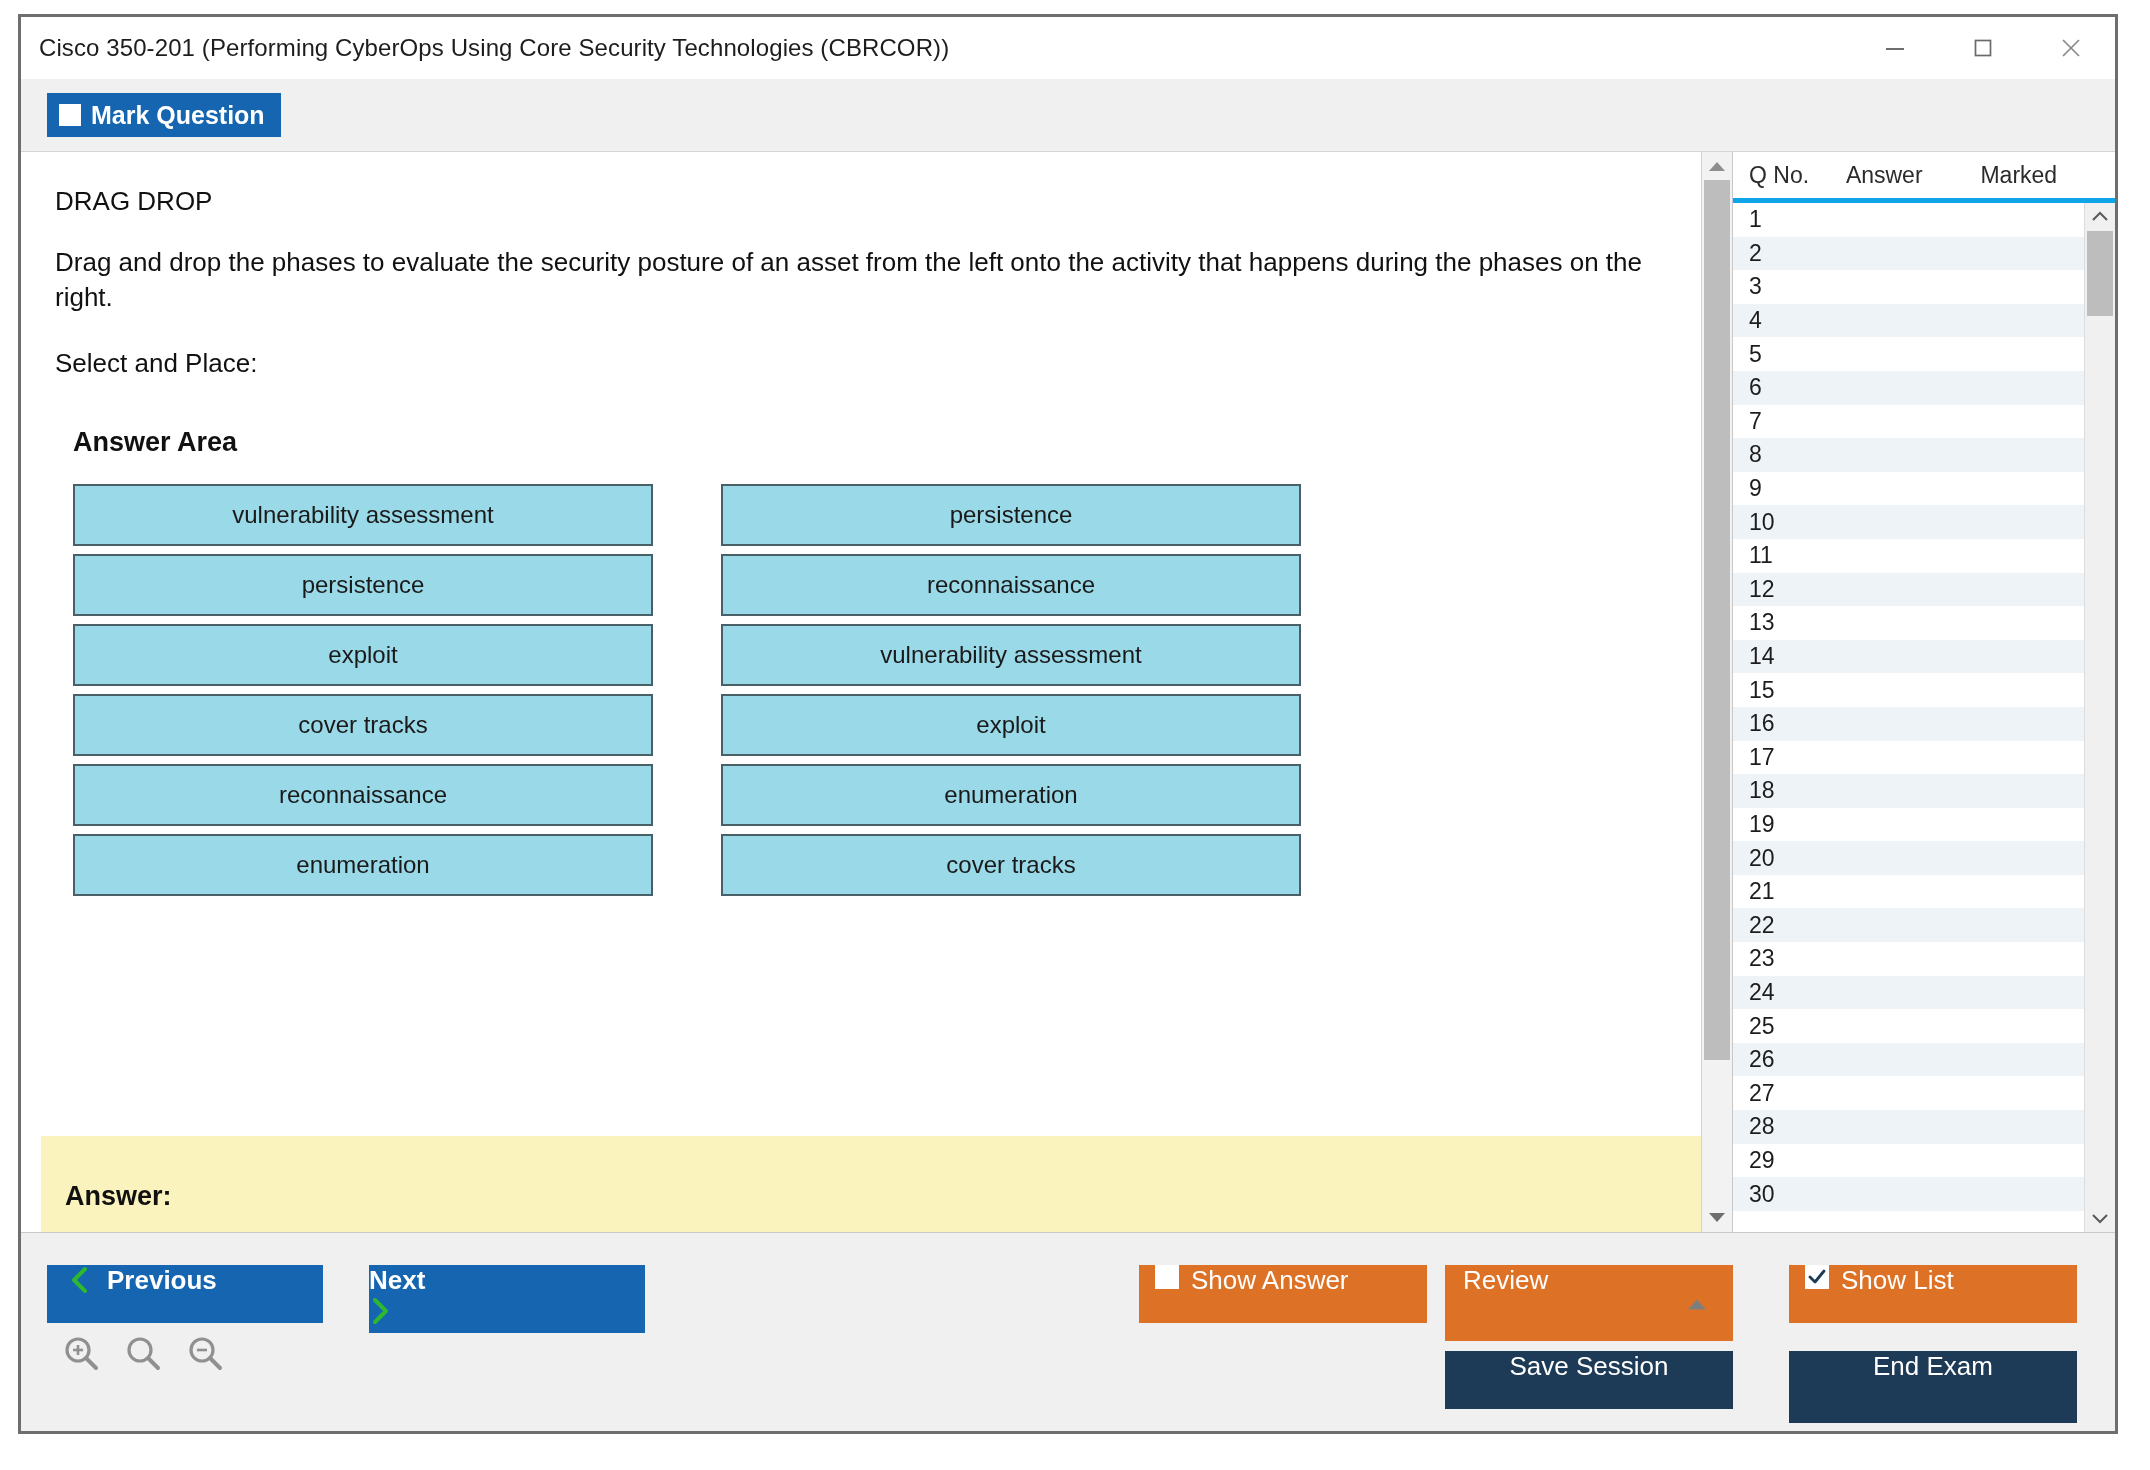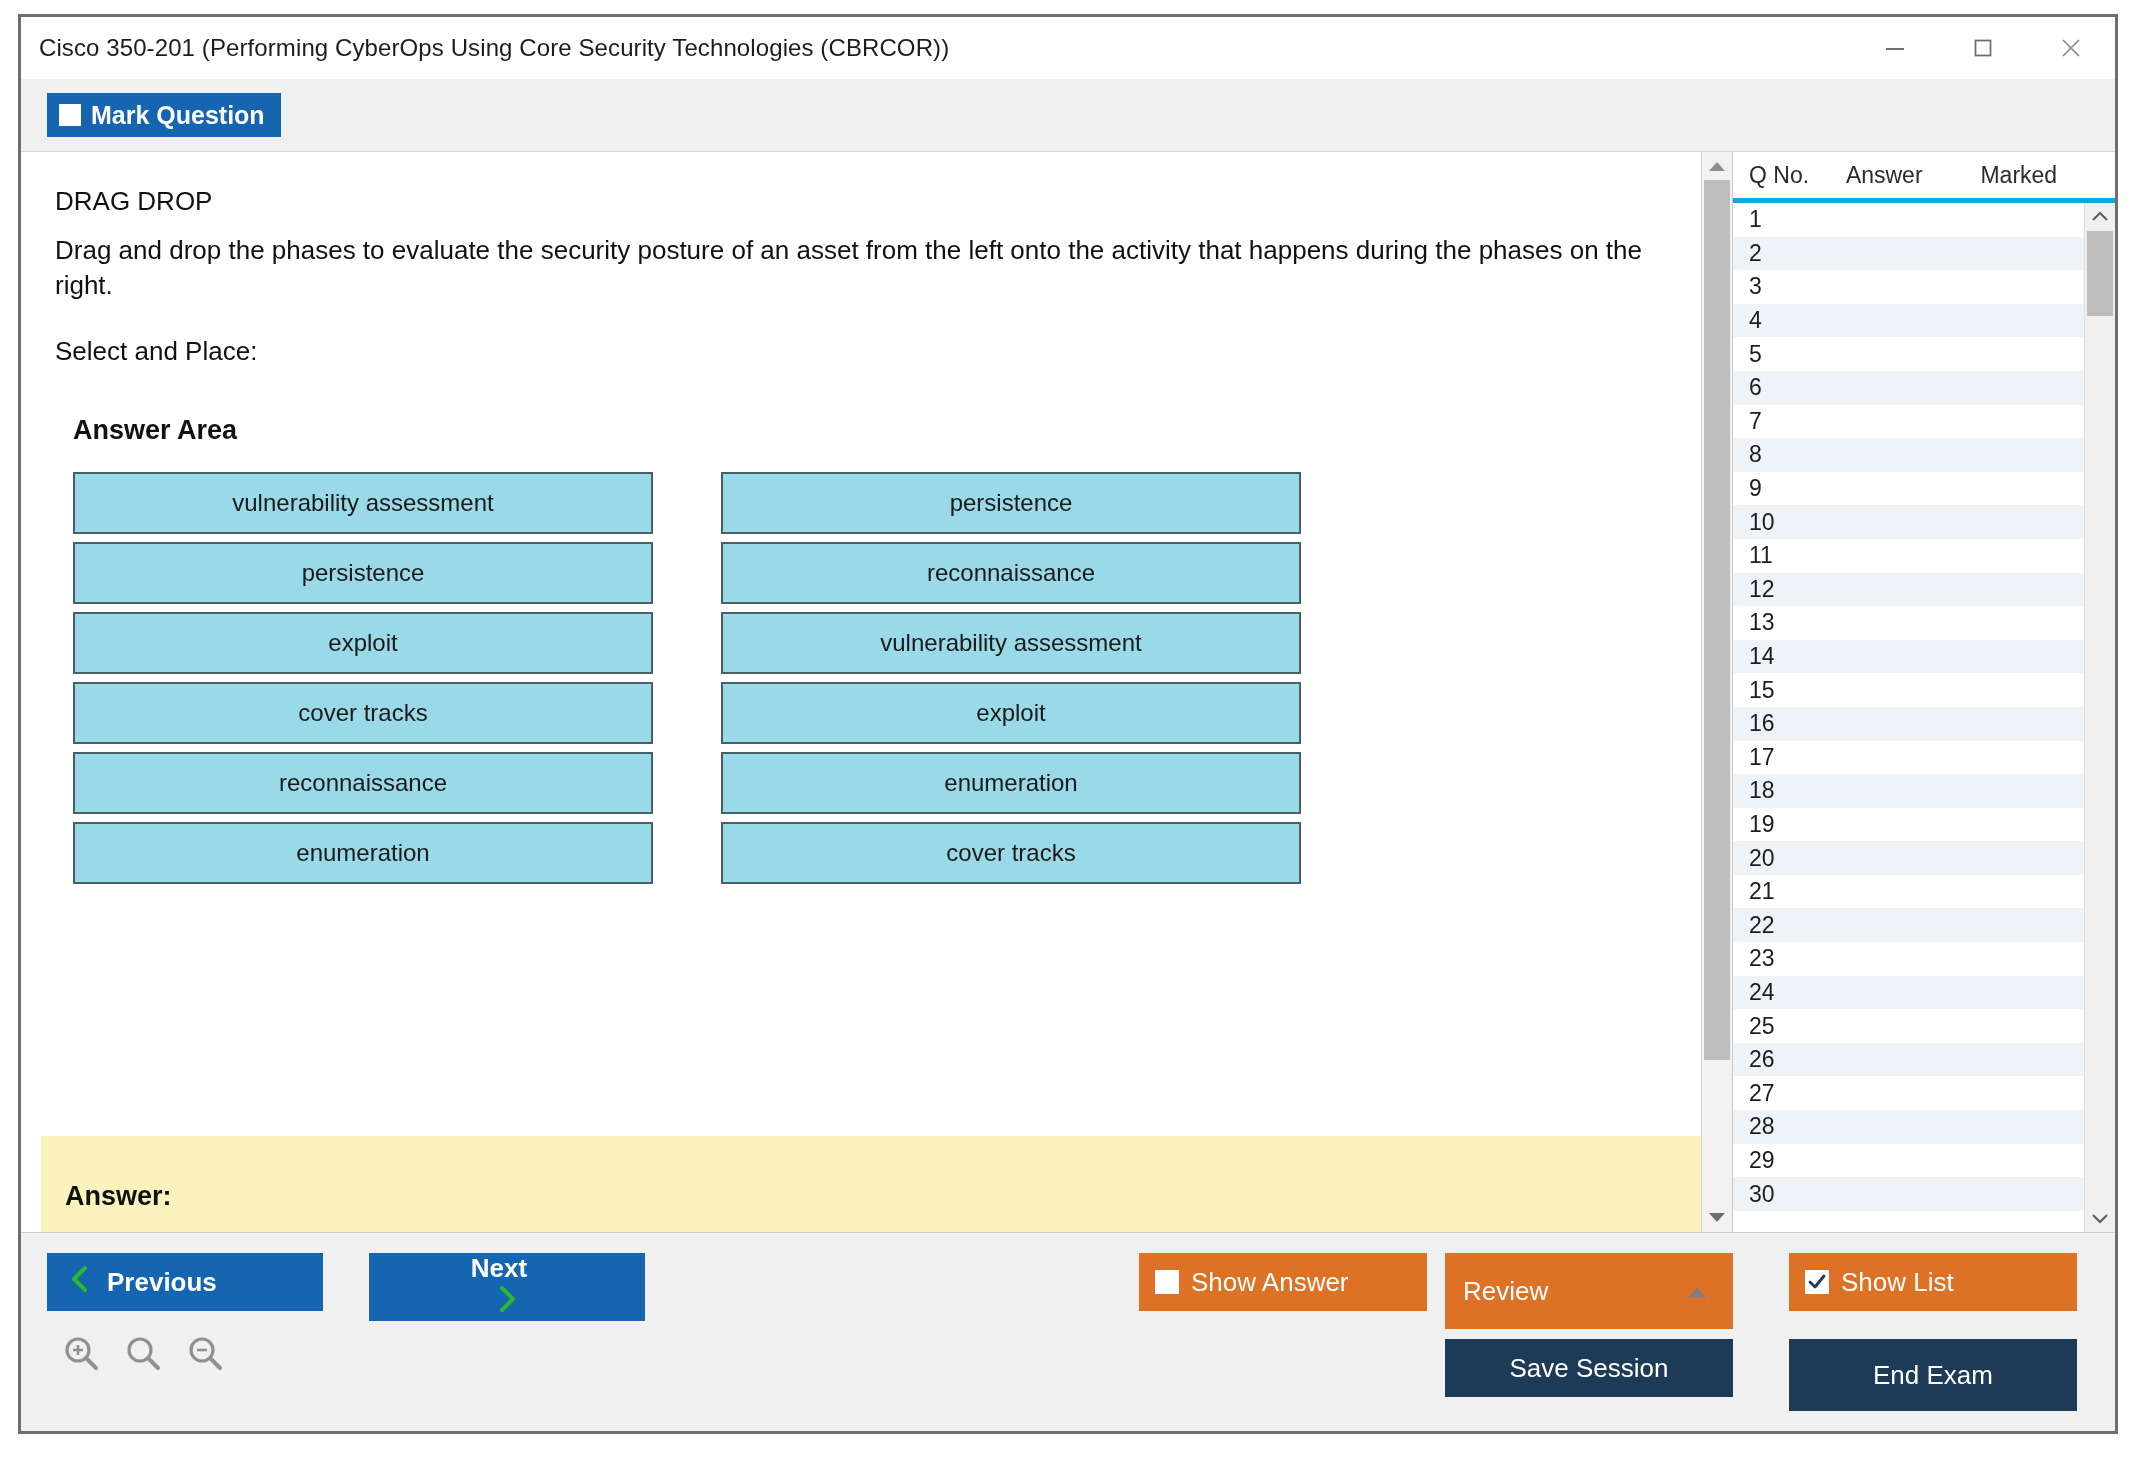--- a/index.html
+++ b/index.html
@@ -114,21 +114,21 @@
   }
   .drag-drop-head {
     font-size: 26px;
     color: #111;
     margin: 10px 0 0 0;
   }
   .instructions {
     font-size: 26px;
     color: #111;
     line-height: 1.33;
-    margin: 16px 0 0 0;
+    margin: 28px 0 0 0;
     max-width: 1610px;
   }
   .select-place {
     font-size: 26px;
     color: #111;
     margin: 34px 0 0 0;
   }
   .answer-area-title {
     font-size: 27px;
     font-weight: bold;
@@ -271,24 +271,24 @@
     flex: 0 0 auto;
     height: 198px;
     background: #f0f0f0;
     border-top: 1px solid #c9c9c9;
     position: relative;
   }
 
   .btn {
     position: absolute;
     display: flex;
-    align-items: center;
     box-sizing: border-box;
     cursor: pointer;
     user-select: none;
+    margin-top: 12px;
   }
   .btn-blue {
     background: #1565b0;
     color: #ffffff;
     font-size: 26px;
     font-weight: bold;
   }
   .btn-orange {
     background: #dd7226;
     color: #ffffff;

